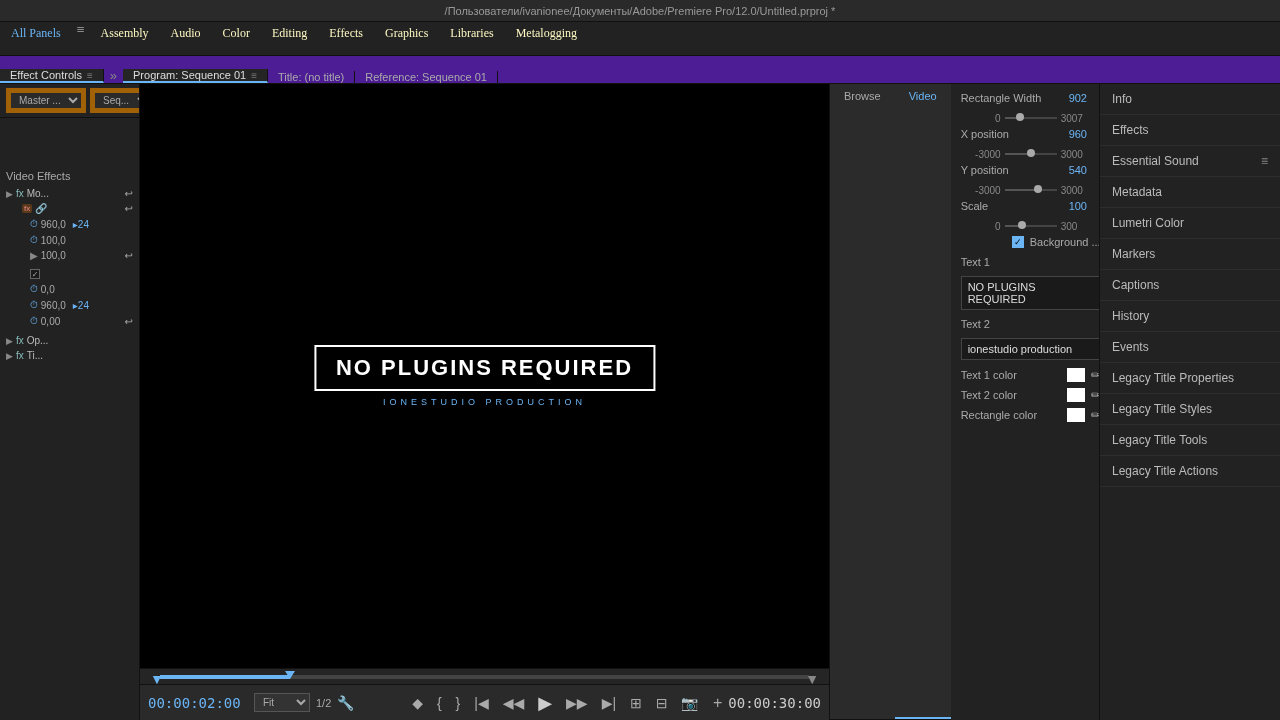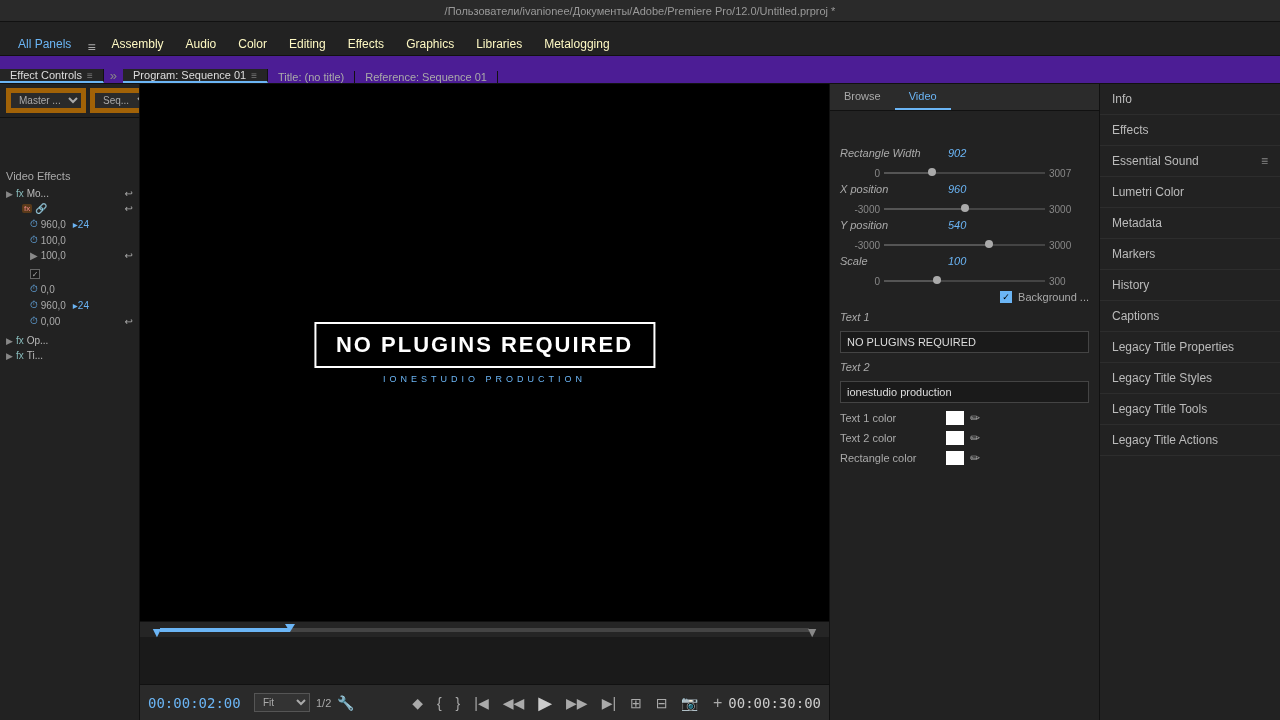--- a/index.html
+++ b/index.html
@@ -23,24 +23,25 @@
       justify-content: center;
       border-bottom: 1px solid #111;
     }
     .title-bar span { color: #999; font-size: 11px; }
 
     
     .nav-bar {
       height: 34px;
       background: #222;
       display: flex;
-      align-items: flex-end;
-      padding: 0 8px;
+      align-items: flex-start;
+      padding: 0 1px;
       border-bottom: 1px solid #111;
       gap: 2px;
+      font-family: Liberation Serif, serif;
     }
     .nav-item {
       padding: 4px 10px;
       color: #fef9c3;
       font-size: 12px;
       cursor: pointer;
       border-radius: 3px;
     }
     .nav-all-panels {
       color: #6bb5f5;
@@ -181,21 +182,20 @@
       margin-top: 6px;
     }
     .monitor-controls {
       height: 36px;
       background: #2a2a2a;
       display: flex;
       align-items: center;
       padding: 0 8px;
       gap: 6px;
       border-top: 1px solid #111;
-      margin-top: 47px;
     }
     .timecode-display {
       color: #6bb5f5;
       font-size: 14px;
       font-family: monospace;
       min-width: 100px;
     }
     .fit-dropdown {
       background: #333;
       border: 1px solid #555;
@@ -246,43 +246,41 @@
       border-top: 8px solid #6bb5f5;
       transform: translateX(-50%);
     }
 
     
     .right-panel {
       width: 270px;
       background: #222;
       border-right: 1px solid #111;
       display: flex;
-      flex-direction: column;
+      flex-direction: row;
       overflow-y: auto;
-      gap: 28px;
     }
     .right-panel-tabs {
       display: flex;
       background: #2b2b2b;
       border-bottom: 1px solid #111;
     }
     .right-tab {
       padding: 6px 14px;
       color: #aaa;
       font-size: 11px;
       cursor: pointer;
     }
     .right-tab.active { color: #6bb5f5; border-bottom: 2px solid #6bb5f5; }
     .prop-section { padding: 8px 10px; }
     .prop-row {
       display: flex;
       align-items: center;
       margin-bottom: 8px;
       gap: 8px;
-      font-style: italic;
     }
     .prop-label { color: #aaa; font-size: 11px; min-width: 100px; }
     .prop-value { color: #6bb5f5; font-size: 11px; }
     .prop-range-row {
       display: flex;
       align-items: center;
       margin-bottom: 4px;
     }
     .prop-range-min { color: #888; font-size: 10px; min-width: 40px; text-align: right; }
     .prop-range-max { color: #888; font-size: 10px; min-width: 40px; }
@@ -608,33 +606,36 @@
       <span>Info</span>
     </div>
     <div class="far-right-item">
       <span>Effects</span>
     </div>
     <div class="far-right-item has-menu">
       <span>Essential Sound</span>
       <span style="color:#888">≡</span>
     </div>
     <div class="far-right-item">
+      <span>Metadata</span>
+    </div>
+    <div class="far-right-item">
       <span>Lumetri Color</span>
     </div>
     <div class="far-right-item">
-      <span>Metadata</span>
-    </div>
-    <div class="far-right-item">
       <span>Markers</span>
     </div>
     <div class="far-right-item">
+      <span>Captions</span>
+    </div>
+    <div class="far-right-item">
       <span>History</span>
     </div>
     <div class="far-right-item">
-      <span>Captions</span>
+      <span>Events</span>
     </div>
     <div class="far-right-item">
       <span>Legacy Title Properties</span>
     </div>
     <div class="far-right-item">
       <span>Legacy Title Styles</span>
     </div>
     <div class="far-right-item">
       <span>Legacy Title Tools</span>
     </div>

